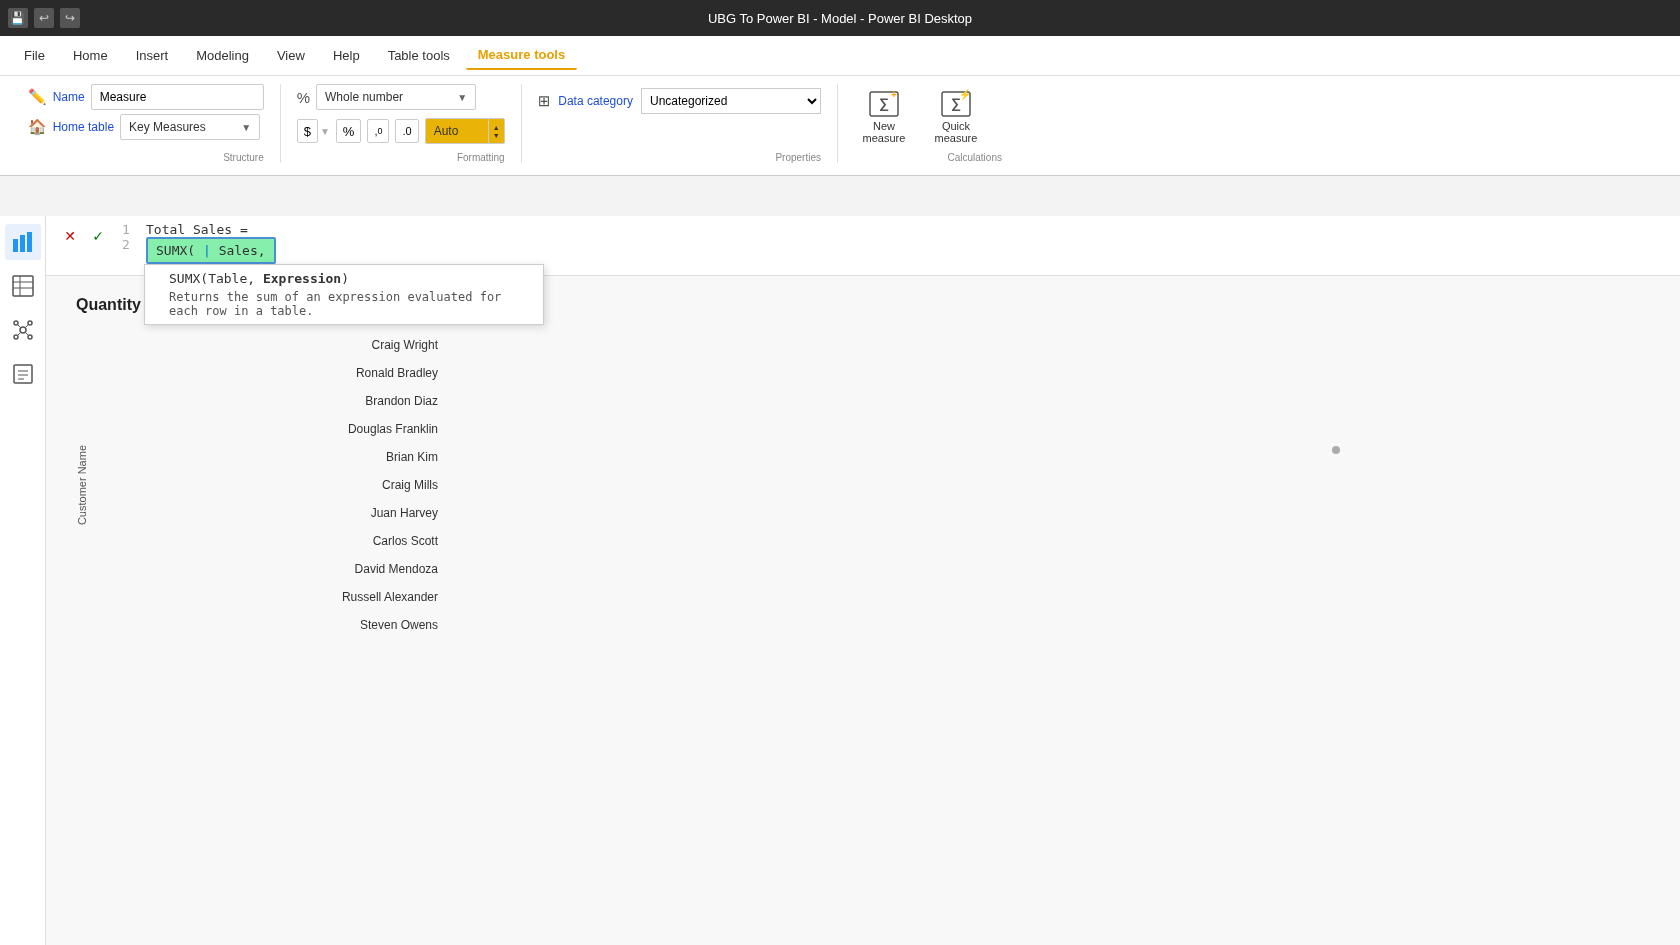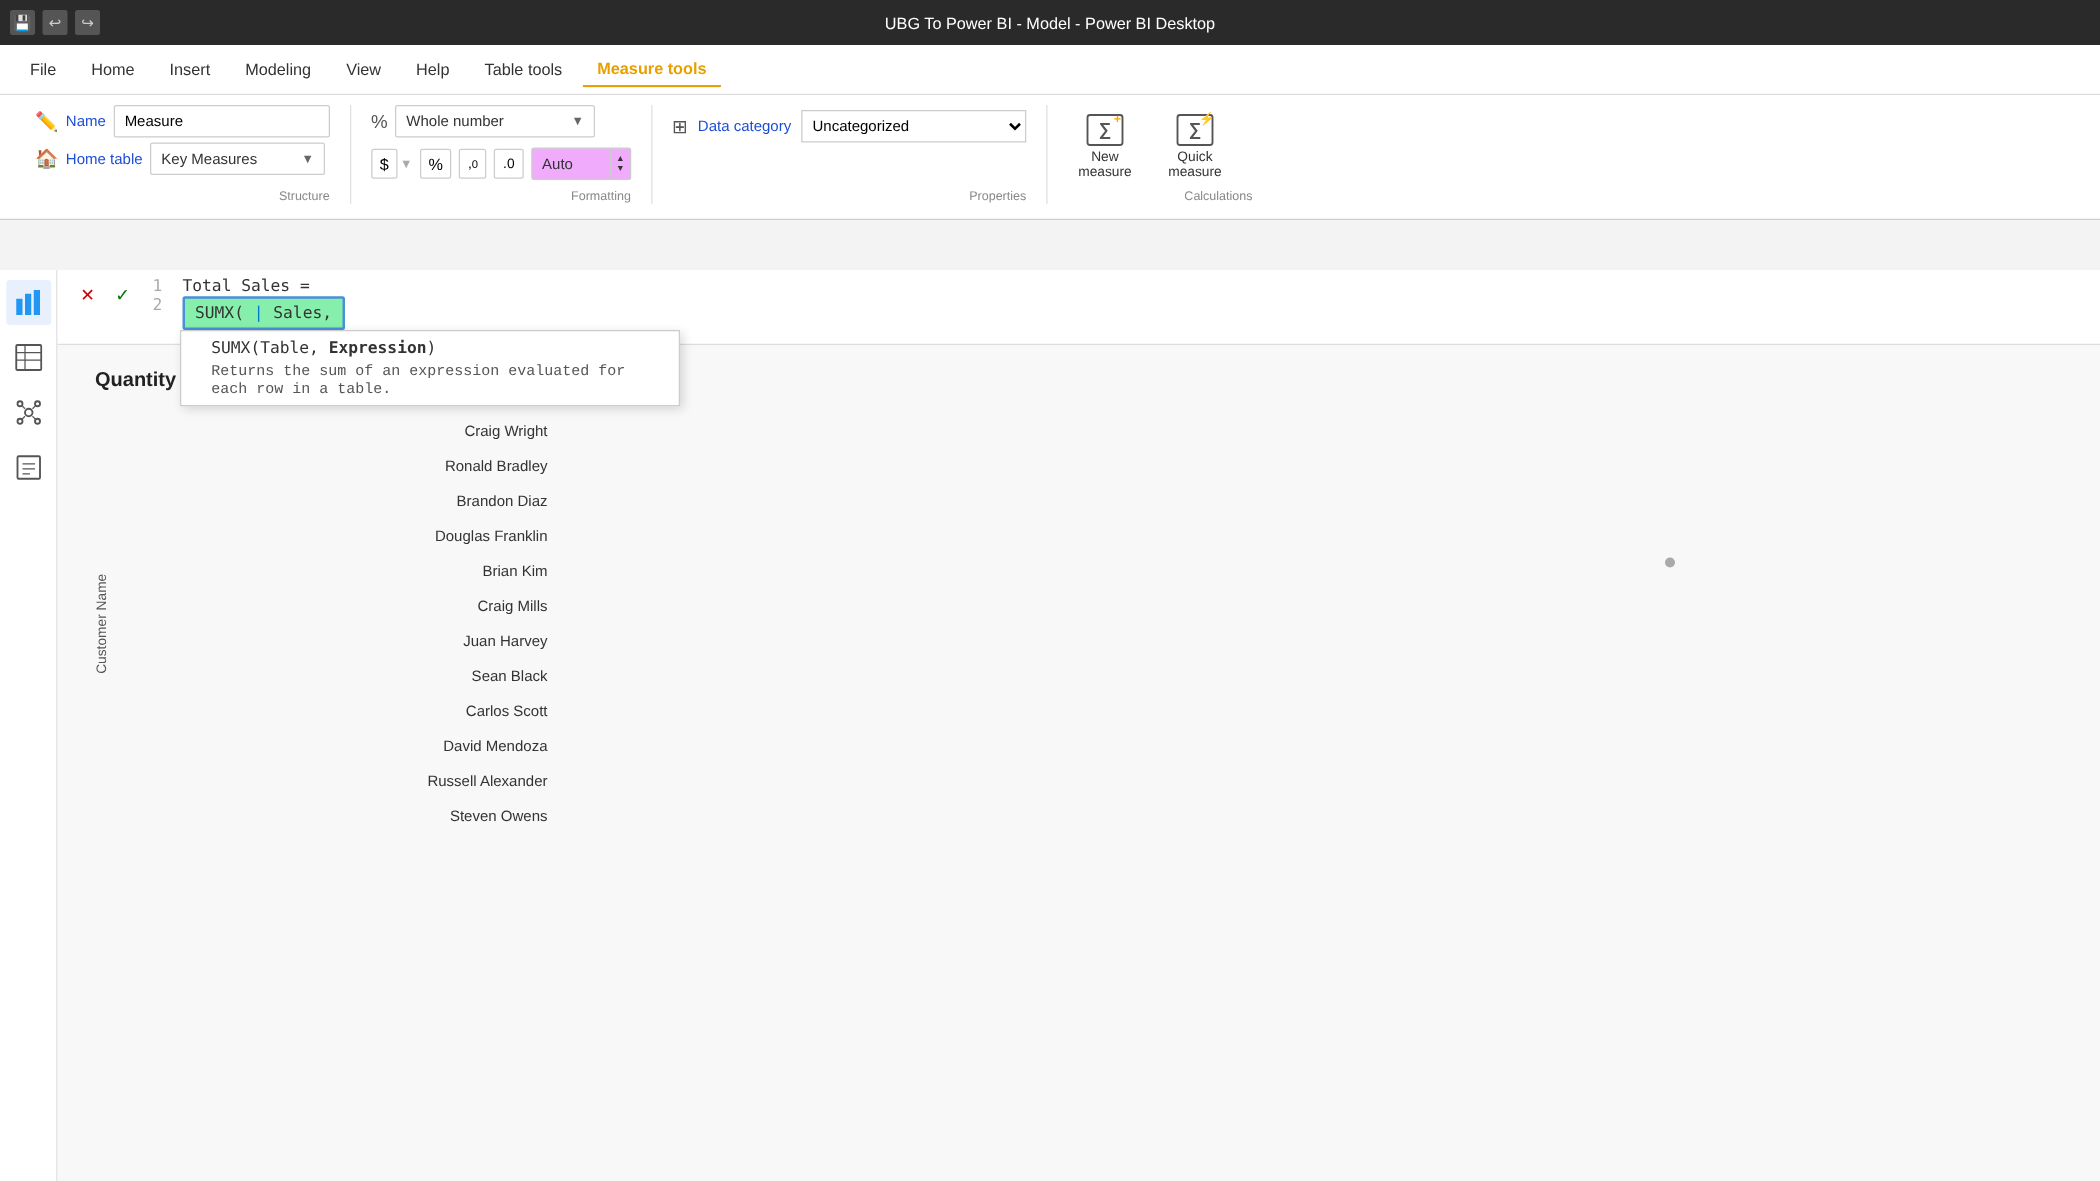--- a/index.html
+++ b/index.html
@@ -126,21 +126,21 @@
       font-size: 13px;
       height: 24px;
       display: flex; align-items: center; justify-content: center;
     }
     .auto-dropdown {
       display: flex;
       align-items: center;
       border: 1px solid #ccc;
       border-radius: 2px;
       height: 26px;
-      background: #f0abfc;
+      background: #eab308;
       min-width: 80px;
     }
     .auto-dropdown-text {
       padding: 0 8px;
       font-size: 12px;
       flex: 1;
     }
     .auto-dropdown-arrow {
       padding: 0 4px;
       border-left: 1px solid #ccc;
@@ -284,21 +284,20 @@
     .autocomplete-item {
       font-family: 'Consolas', monospace;
       font-size: 13px;
       color: #333;
     }
     .autocomplete-item .bold { font-weight: bold; }
     .autocomplete-desc {
       font-size: 12px;
       color: #555;
       margin-top: 4px;
-      font-family: Liberation Mono, monospace;
     }
 
     
     .chart-area {
       padding: 20px 30px;
     }
     .chart-title {
       font-size: 16px;
       font-weight: 600;
       color: #222;
@@ -634,26 +633,20 @@
               <div class="bar-fill" style="width: 83%;"></div>
             </div>
           </div>
           <div class="bar-row">
             <div class="bar-label">Juan Harvey</div>
             <div class="bar-container">
               <div class="bar-fill" style="width: 77%;"></div>
             </div>
           </div>
           <div class="bar-row">
-            <div class="bar-label">Sean Black</div>
-            <div class="bar-container">
-              <div class="bar-fill" style="width: 70%;"></div>
-            </div>
-          </div>
-          <div class="bar-row">
             <div class="bar-label">Carlos Scott</div>
             <div class="bar-container">
               <div class="bar-fill" style="width: 76%;"></div>
             </div>
           </div>
           <div class="bar-row">
             <div class="bar-label">David Mendoza</div>
             <div class="bar-container">
               <div class="bar-fill" style="width: 76%;"></div>
             </div>

